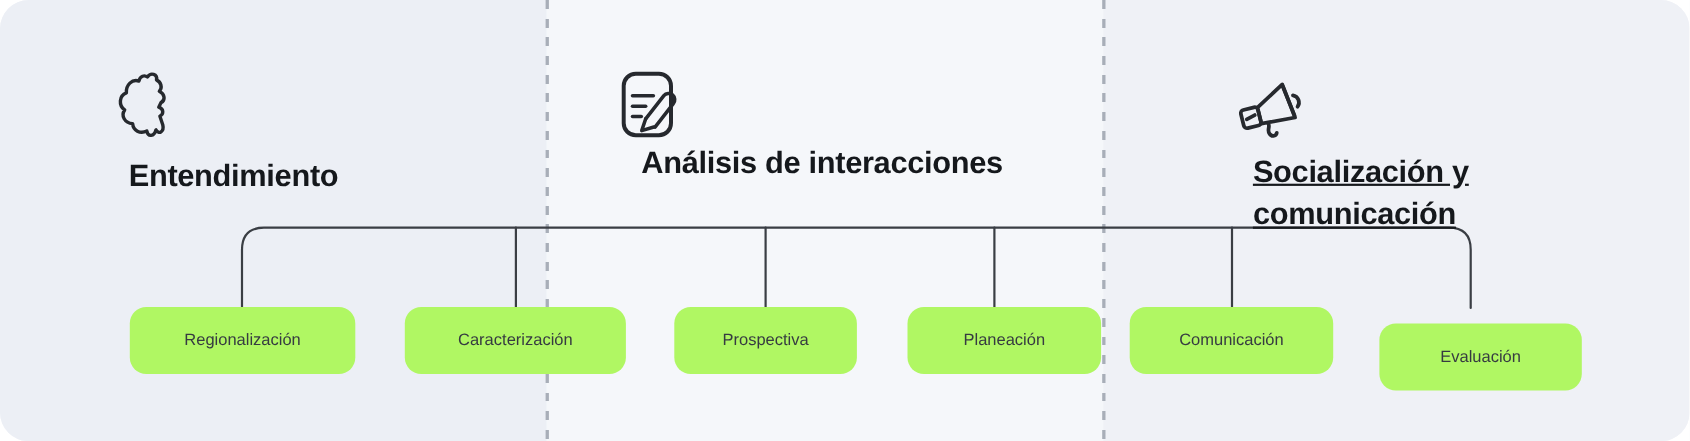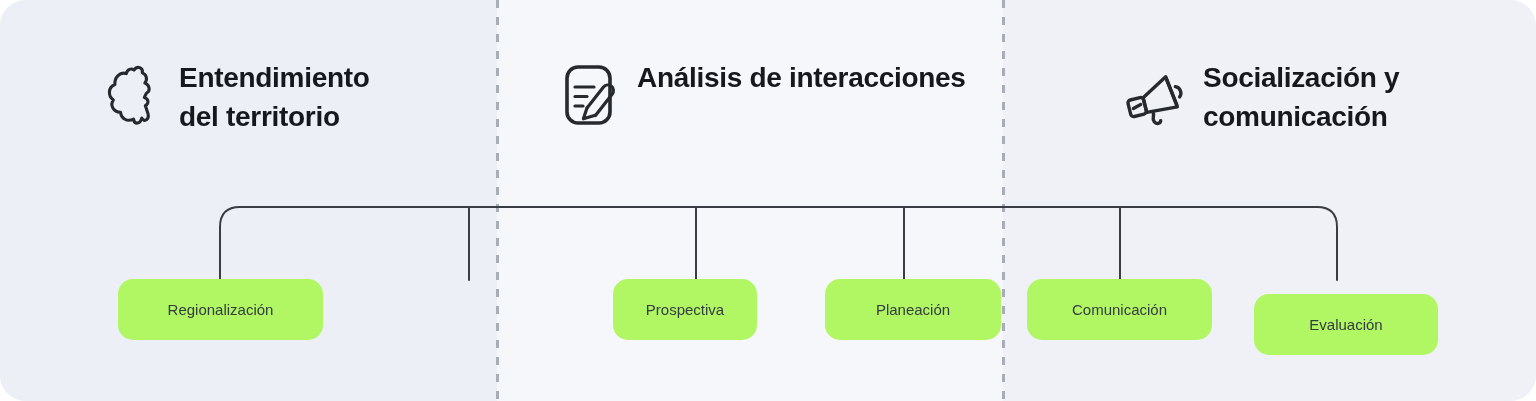--- a/index.html
+++ b/index.html
@@ -12,49 +12,49 @@
   .bg-mid{position:absolute;left:497px;top:0;width:506px;height:401px;background:#F5F7FA;}
   .bg-right{position:absolute;left:1003px;top:0;width:533px;height:401px;background:#EFF1F6;}
   
   .divider{
     position:absolute;top:0;width:3px;height:401px;z-index:1;
     background:repeating-linear-gradient(to bottom,#A8AEB8 0 8px,transparent 8px 17px);
   }
   .divider.d1{left:496px;}
   .divider.d2{left:1002px;}
   
-  .section-header{position:absolute;top:0;z-index:2;display:flex;align-items:flex-start;}
+  .section-header{position:absolute;top:0;z-index:2;display:flex;align-items:flex-start;flex-direction:column;}
   .icon-wrap{flex:0 0 auto;}
   .icon-wrap svg{display:block;}
   .section-title{
     font-size:28px;line-height:39px;font-weight:700;color:#15181C;
     letter-spacing:-0.3px;white-space:nowrap;
   }
   .h1{left:103px;top:58px;}
   .h1 .icon-wrap{margin-top:2px;}
   .h1 .section-title{margin-left:14px;}
   .h2{left:563px;top:58px;}
   .h2 .icon-wrap{margin-top:4px;}
   .h2 .section-title{margin-left:20px;text-align:center;}
   .h3{left:1123px;top:58px;}
   .h3 .icon-wrap{margin-top:10px;}
-  .h3 .section-title{margin-left:16px;}
+  .h3 .section-title{margin-left:16px;text-decoration:underline;}
   
   .tree{position:absolute;left:0;top:0;width:1536px;height:401px;z-index:1;}
   
   .pill{
     position:absolute;top:279px;height:61px;z-index:3;
     background:#B0F763;border-radius:15px;border:none;
     display:flex;align-items:center;justify-content:center;
     font-family:"Liberation Sans",sans-serif;
     font-size:15px;color:#363B41;cursor:pointer;white-space:nowrap;
   }
   .pill.b0{left:118px;width:205px;}
   .pill.b1{left:368px;width:201px;}
-  .pill.b2{left:613px;width:144px;text-align:right;}
+  .pill.b2{left:613px;width:166px;text-align:right;}
   .pill.b3{left:825px;width:176px;}
   .pill.b4{left:1027px;width:185px;}
   .pill.b5{left:1254px;width:184px;margin-top:15px;}
 </style>
 </head>
 <body>
 
 <div class="card">
 
   <div class="bg-left"></div>
@@ -65,21 +65,20 @@
   <div class="divider d2"></div>
 
   <div class="section-header h1">
     <span class="icon-wrap">
       <svg width="62" height="80" viewBox="0 0 60 74" fill="none" stroke="#26292E" stroke-width="3" stroke-linejoin="round" stroke-linecap="round">
         <path d="M30 8 C 33 3.5, 39 5.5, 38 10.5 C 42 12.5, 43.5 17, 40.5 20.5 C 45.5 23, 46 28.5, 42 30.5 L 40 34.5 C 44.5 36, 44.5 40.5, 41 42.5 L 43.5 50 C 45 56, 40 59, 37.5 54.5 C 36 60.5, 30.5 61, 29.5 55.5 C 23.5 58.5, 17.5 55, 17 49 C 10 48.5, 6.5 42, 10 37 C 4.5 33, 5 24.5, 11.5 22 C 11 15, 16.5 9.5, 22.5 11.5 C 23.5 7, 27.5 6, 30 8 Z"></path>
       </svg>
     </span>
     <div class="section-title">
       <div>Entendimiento</div>
-      <div>del territorio</div>
     </div>
   </div>
 
   <div class="section-header h2">
     <span class="icon-wrap">
       <svg width="54" height="66" viewBox="0 0 54 66" fill="none" stroke="#26292E" stroke-linejoin="round" stroke-linecap="round">
         <rect x="4" y="5" width="43" height="56" rx="11" stroke-width="3.6"></rect>
         <path d="M12 25 H31" stroke-width="3.2"></path>
         <path d="M12 34.5 H24" stroke-width="3.2"></path>
         <path d="M12 44 H20" stroke-width="3.2"></path>
@@ -113,18 +112,19 @@
 
   <svg class="tree" viewBox="0 0 1536 401" fill="none" stroke="#3A3E44" stroke-width="2" stroke-linecap="round">
     <path d="M220 280 V227 Q220 207 240 207 L1317 207 Q1337 207 1337 227 V280"></path>
     <path d="M469 207 V280"></path>
     <path d="M696 207 V280"></path>
     <path d="M904 207 V280"></path>
     <path d="M1120 207 V280"></path>
   </svg>
 
   <button class="pill b0">Regionalización</button>
+  <button class="pill b1">Caracterización</button>
   <button class="pill b2">Prospectiva</button>
   <button class="pill b3">Planeación</button>
   <button class="pill b4">Comunicación</button>
   <button class="pill b5">Evaluación</button>
 
 </div>
 
 </body></html>

